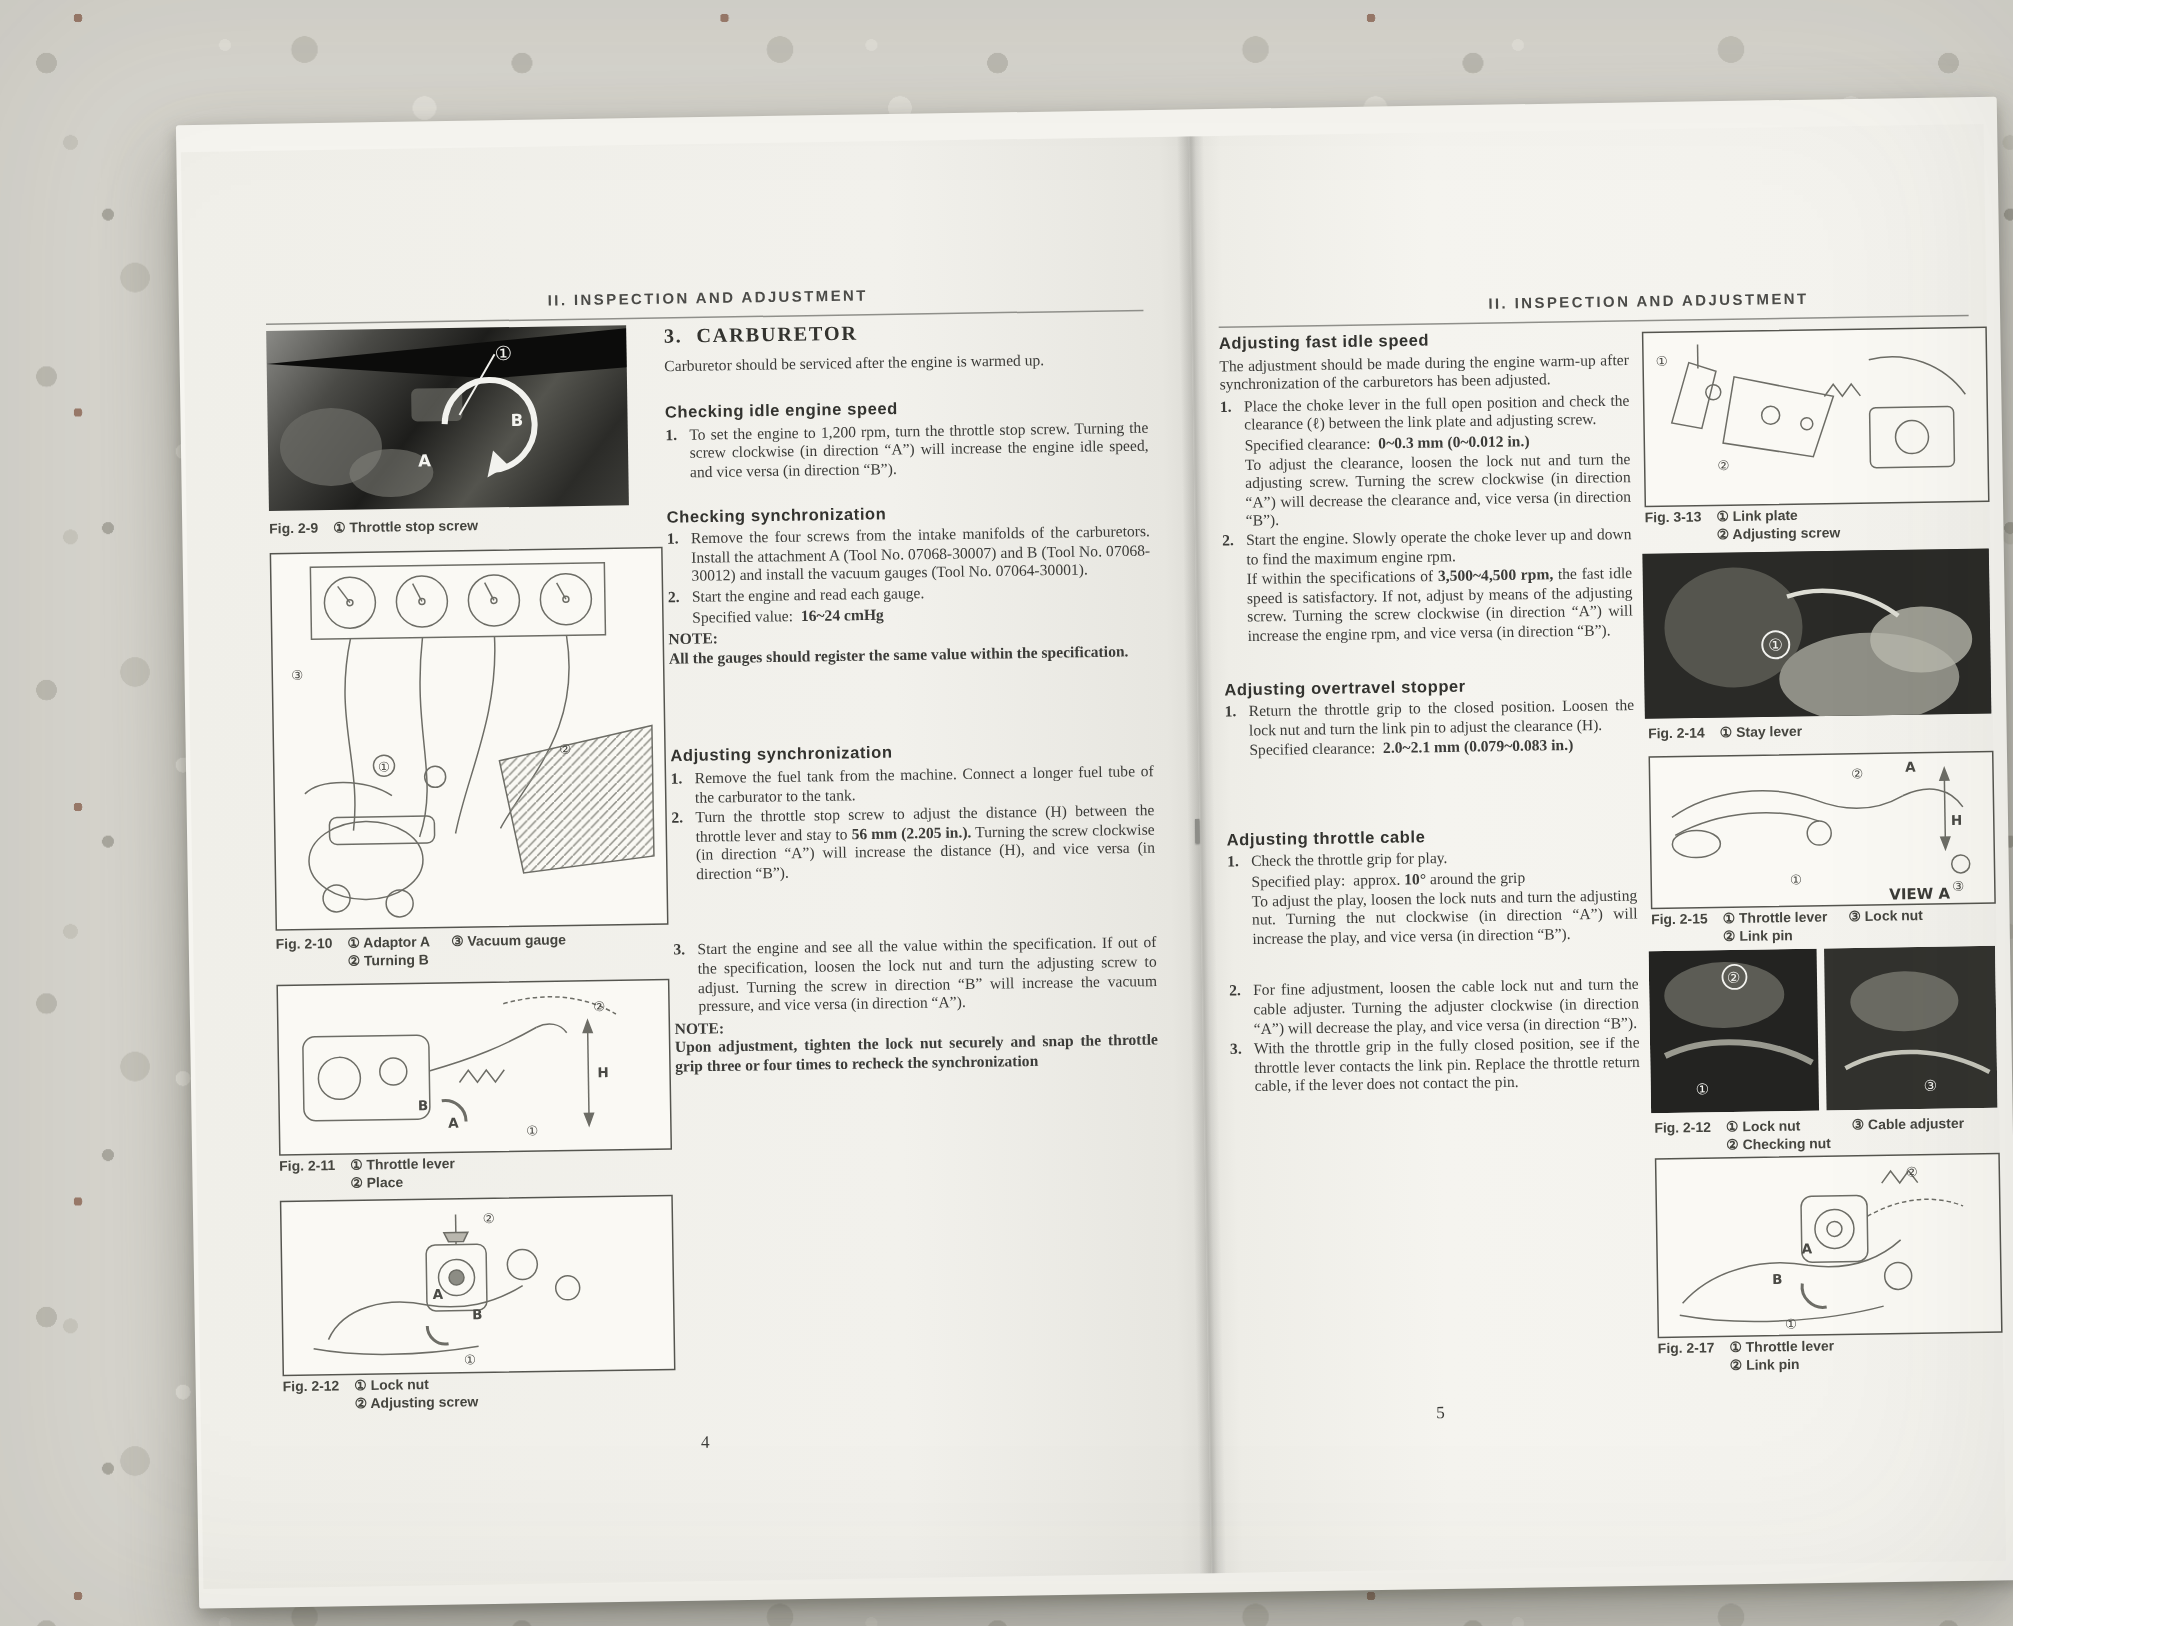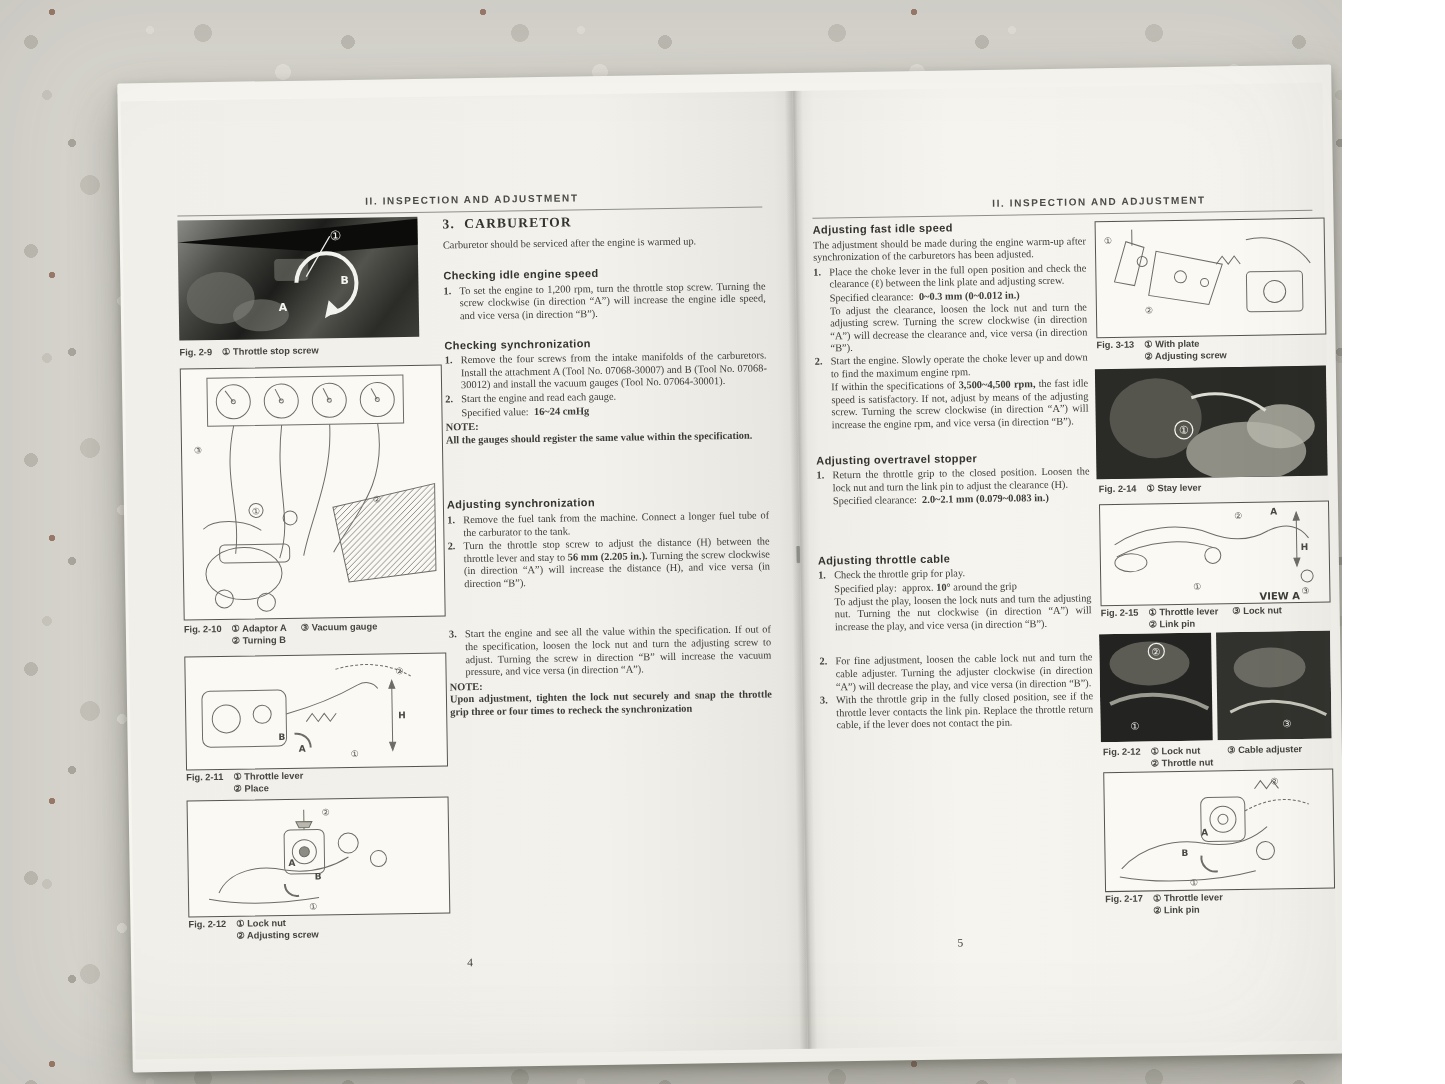--- a/index.html
+++ b/index.html
@@ -301,21 +301,21 @@
             <path d="M150,20 C175,14 200,24 214,44"></path>
             <rect x="150" y="52" width="56" height="40" rx="4"></rect>
             <circle cx="178" cy="72" r="11"></circle>
             <text x="8" y="22" font-size="9" fill="#4a4a45" stroke="none">①</text>
             <text x="48" y="92" font-size="9" fill="#4a4a45" stroke="none">②</text>
           </svg>
         </div>
         <div class="figcap" style="left:300px;top:254px;">
           <span class="flabel">Fig. 3-13</span>
           <div class="ccol">
-            <div class="crow"><span>①</span> <span>With plate</span></div>
+            <div class="crow"><span>①</span> <span>Link plate</span></div>
             <div class="crow"><span>②</span> <span>Adjusting screw</span></div>
           </div>
         </div>
 
         <div class="figbox fig-photo" style="left:298px;top:283px;width:231px;height:110px;">
           <svg viewBox="0 0 231 110">
             <rect x="0" y="0" width="231" height="110" fill="#2a2a27"></rect>
             <ellipse cx="60" cy="50" rx="46" ry="40" fill="#55554e"></ellipse>
             <ellipse cx="150" cy="85" rx="60" ry="30" fill="#8f8f86"></ellipse>
             <ellipse cx="185" cy="60" rx="34" ry="22" fill="#b9b9ae" opacity=".8"></ellipse>
@@ -372,21 +372,21 @@
             <circle cx="57" cy="18" r="8" fill="none" stroke="#f2f2ee" stroke-width="1.2"></circle>
             <text x="52" y="22" font-size="10" fill="#f4f4f0">②</text>
             <text x="30" y="96" font-size="10" fill="#f4f4f0">①</text>
             <text x="182" y="96" font-size="10" fill="#f4f4f0">③</text>
           </svg>
         </div>
         <div class="figcap" style="left:300px;top:661px;">
           <span class="flabel">Fig. 2-12</span>
           <div class="ccol">
             <div class="crow"><span>①</span> <span>Lock nut</span></div>
-            <div class="crow"><span>②</span> <span>Throttle nut</span></div>
+            <div class="crow"><span>②</span> <span>Checking nut</span></div>
           </div>
           <div class="ccol">
               <div class="crow"><span>③</span> <span>Cable adjuster</span></div>
             </div>
         </div>
 
         <div class="figbox fig-line" style="left:300px;top:686px;width:228px;height:118px;">
           <svg viewBox="0 0 228 118" stroke="#6d6d66" fill="none" stroke-width="1">
             <path d="M16,96 C36,74 70,66 100,72 C126,76 146,70 162,56"></path>
             <rect x="96" y="26" width="44" height="44" rx="7"></rect>

